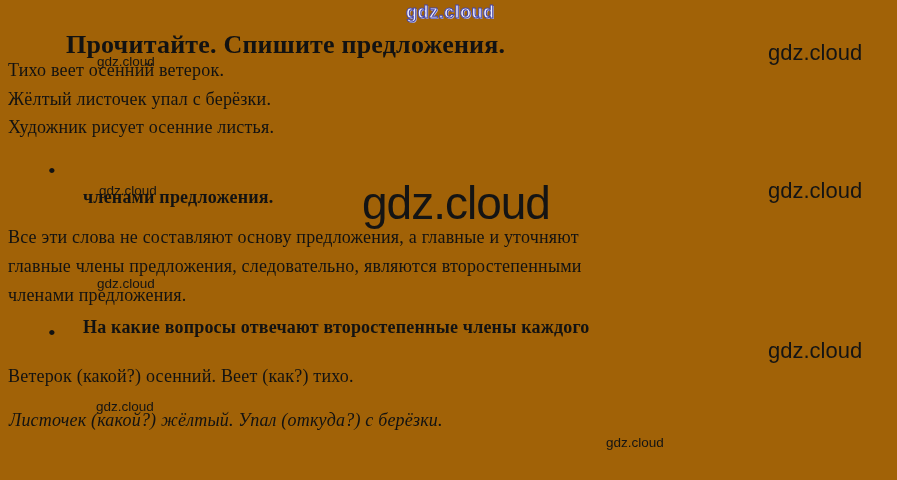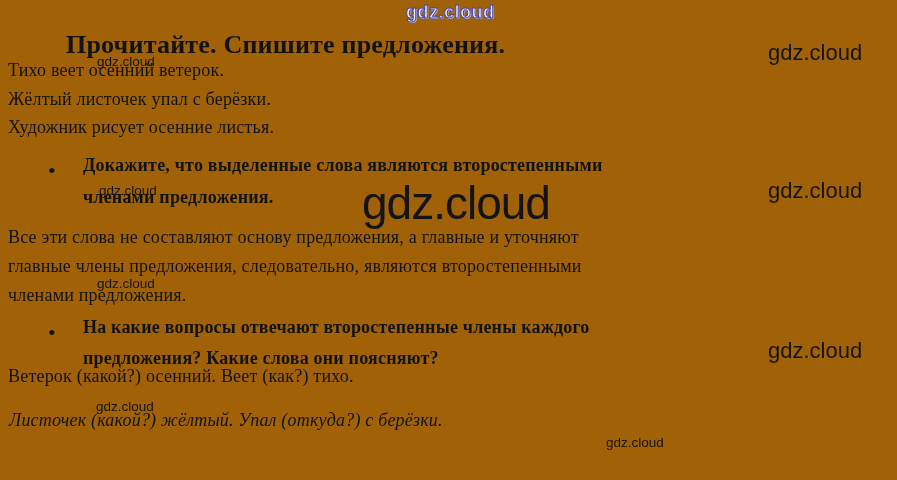--- a/index.html
+++ b/index.html
@@ -61,27 +61,25 @@
   <span class="wm wm-sm" style="left:96px; top:400px;">gdz.cloud</span>
   <span class="wm wm-sm" style="left:606px; top:436px;">gdz.cloud</span>
 
   <div class="line bold" style="left:66px; top:31px; font-size:26px;">Прочитайте. Спишите предложения.</div>
 
   <div class="line" style="left:8px; top:61px;">Тихо веет осенний ветерок.</div>
   <div class="line" style="left:8px; top:90px;">Жёлтый листочек упал с берёзки.</div>
   <div class="line" style="left:8px; top:118px;">Художник рисует осенние листья.</div>
 
   <span class="bullet" style="left:48px; top:160px;">•</span>
-  <div class="line bold" style="left:83px; top:156px;">Докажите, что выделенные слова являются второстепенными</div>
   <div class="line bold" style="left:83px; top:188px;">членами предложения.</div>
 
   <div class="line" style="left:8px; top:228px;">Все эти слова не составляют основу предложения, а главные и уточняют</div>
   <div class="line" style="left:8px; top:257px;">главные члены предложения, следовательно, являются второстепенными</div>
   <div class="line" style="left:8px; top:286px;">членами предложения.</div>
 
   <span class="bullet" style="left:48px; top:322px;">•</span>
   <div class="line bold" style="left:83px; top:318px;">На какие вопросы отвечают второстепенные члены каждого</div>
-  <div class="line bold" style="left:83px; top:349px;">предложения? Какие слова они поясняют?</div>
 
   <div class="line" style="left:8px; top:367px;font-family:Liberation Serif, serif;">Ветерок (какой?) осенний. Веет (как?) тихо.</div>
   <div class="line" style="left:9px; top:411px;font-style:italic;">Листочек (какой?) жёлтый. Упал (откуда?) с берёзки.</div>
 
 </div>
 
 </body></html>

